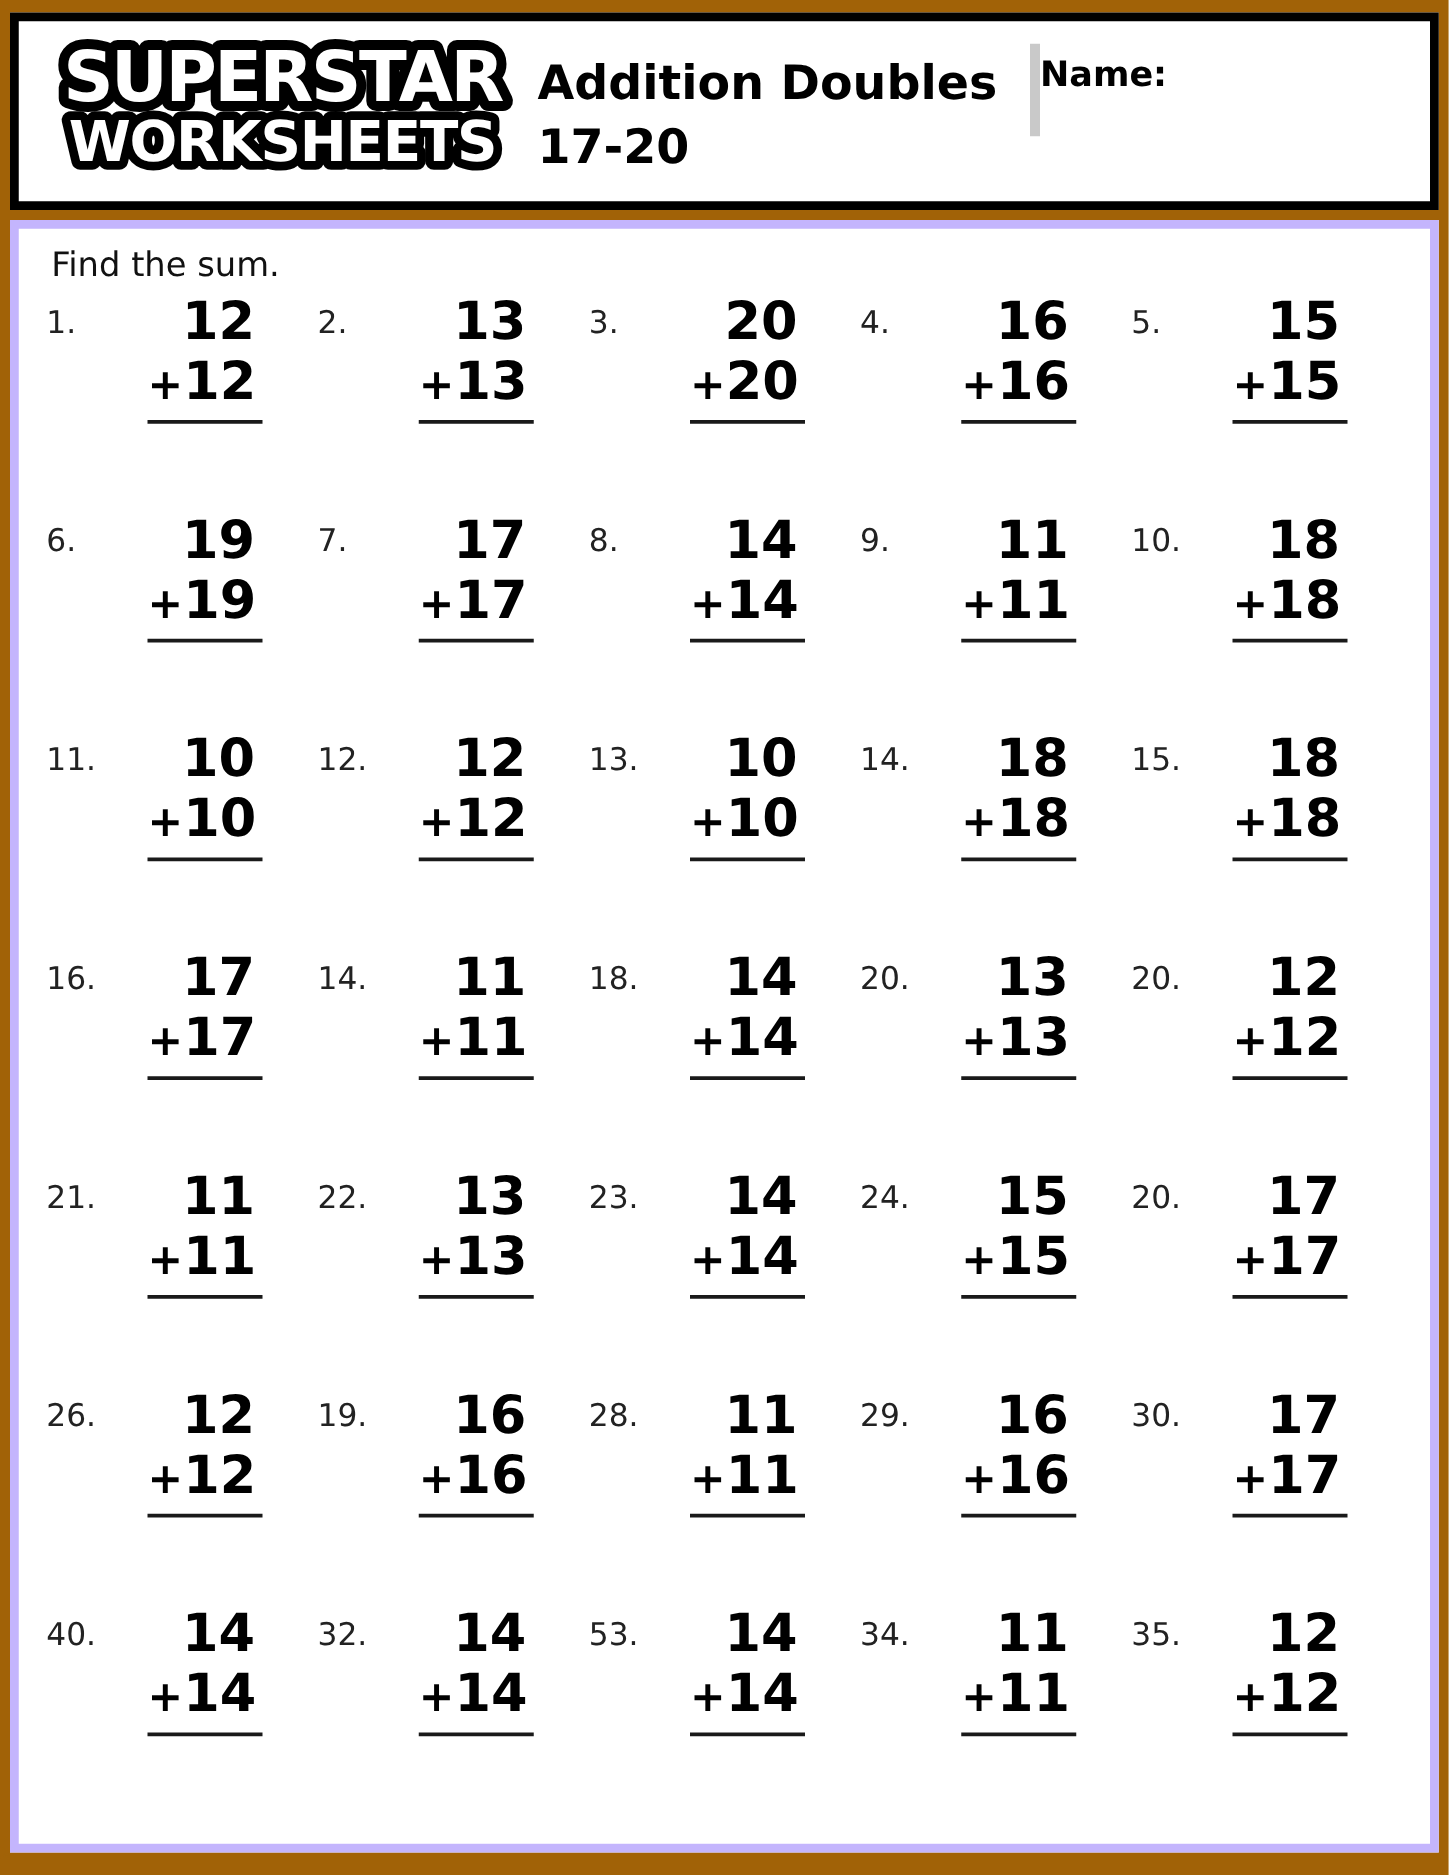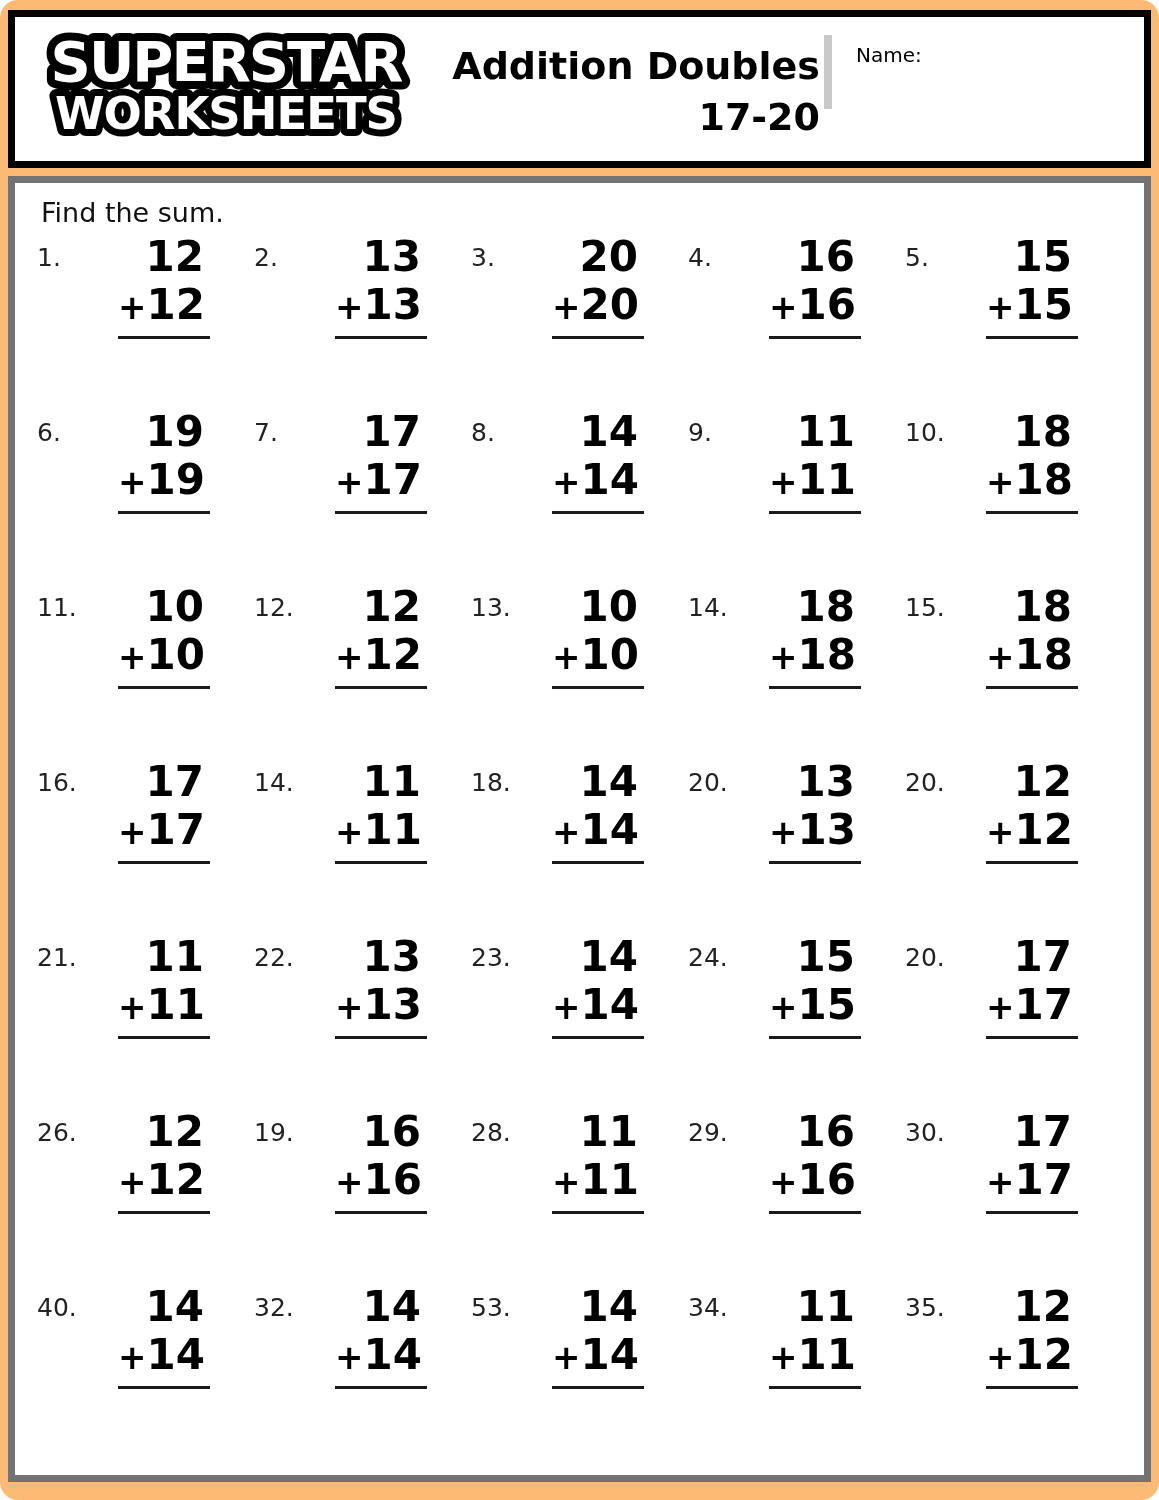--- a/index.html
+++ b/index.html
@@ -5,23 +5,22 @@
   html, body {
     margin: 0;
     padding: 0;
     background: #ffffff;
     font-family: "DejaVu Sans", "Liberation Sans", sans-serif;
   }
   #page {
     position: relative;
     width: 1159px;
     height: 1500px;
-    background: #fdba74;
+    background: #a16207;
     overflow: hidden;
-    border-radius: 18px;
   }
 
   
   .header-box {
     position: absolute;
     left: 8px;
     top: 10px;
     width: 1129px;   
     height: 144px;
     border: 7px solid #000000;
@@ -31,51 +30,50 @@
   }
   .logo-wrap {
     margin: 10px 0 0 14px;
     flex: 0 0 auto;
   }
   .title-wrap {
     flex: 0 0 auto;
     width: 390px;
     margin-left: 6px;
     margin-top: 24px;
-    text-align: right;
+    text-align: left;
     font-weight: bold;
     font-size: 38px;
     line-height: 1.35;
     color: #000000;
     letter-spacing: 0px;
   }
   .header-divider {
     width: 8px;
     height: 74px;
     background: #c9c9c9;
     margin-top: 18px;
     margin-left: 4px;
     flex: 0 0 auto;
   }
   .name-label {
     margin-top: 26px;
-    margin-left: 24px;
-    font-size: 20px;
-    font-weight: 400;
+    font-size: 28px;
+    font-weight: 700;
     color: #000000;
   }
 
   
   .content-box {
     position: absolute;
     left: 8px;
     top: 176px;
     width: 1129px;
     height: 1292px;  
-    border: 7px solid #737373;
+    border: 7px solid #c4b5fd;
     background: #ffffff;
     box-sizing: content-box;
   }
   .instructions {
     position: absolute;
     left: 26px;
     top: 14px;
     font-size: 27px;
     color: #111111;
   }

